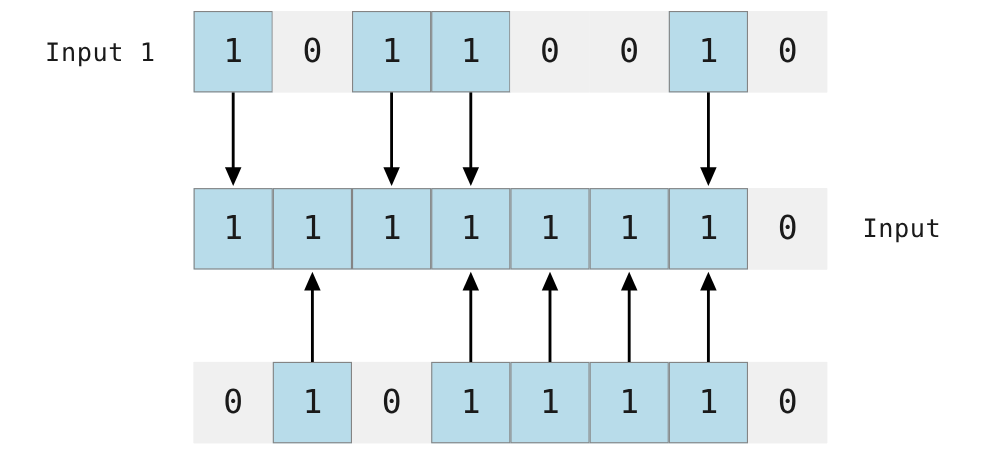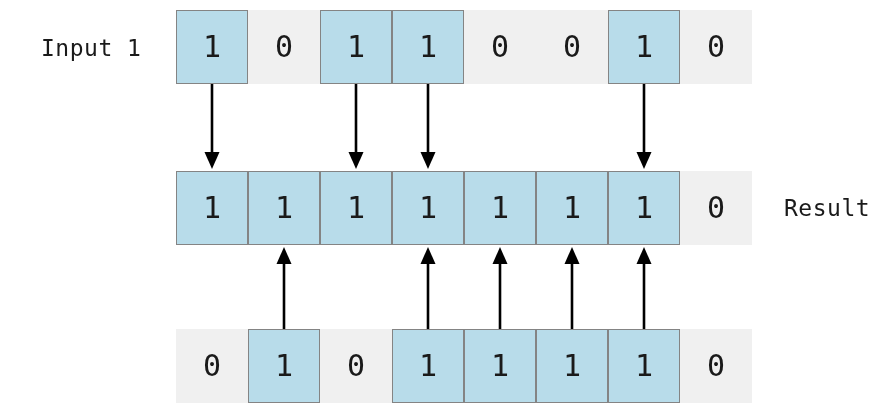--- a/index.html
+++ b/index.html
@@ -88,21 +88,21 @@
       <div class="bit-cell one">1</div>
       <div class="bit-cell zero">0</div>
       <div class="bit-cell one">1</div>
       <div class="bit-cell one">1</div>
       <div class="bit-cell zero">0</div>
       <div class="bit-cell zero">0</div>
       <div class="bit-cell one">1</div>
       <div class="bit-cell zero">0</div>
     </div>
 
-  <div class="row-label label-result">Result</div>
+  <div class="row-label label-result">Input</div>
   <div class="bit-row row-result">
       <div class="bit-cell one">1</div>
       <div class="bit-cell one">1</div>
       <div class="bit-cell one">1</div>
       <div class="bit-cell one">1</div>
       <div class="bit-cell one">1</div>
       <div class="bit-cell one">1</div>
       <div class="bit-cell one">1</div>
       <div class="bit-cell zero">0</div>
     </div>

